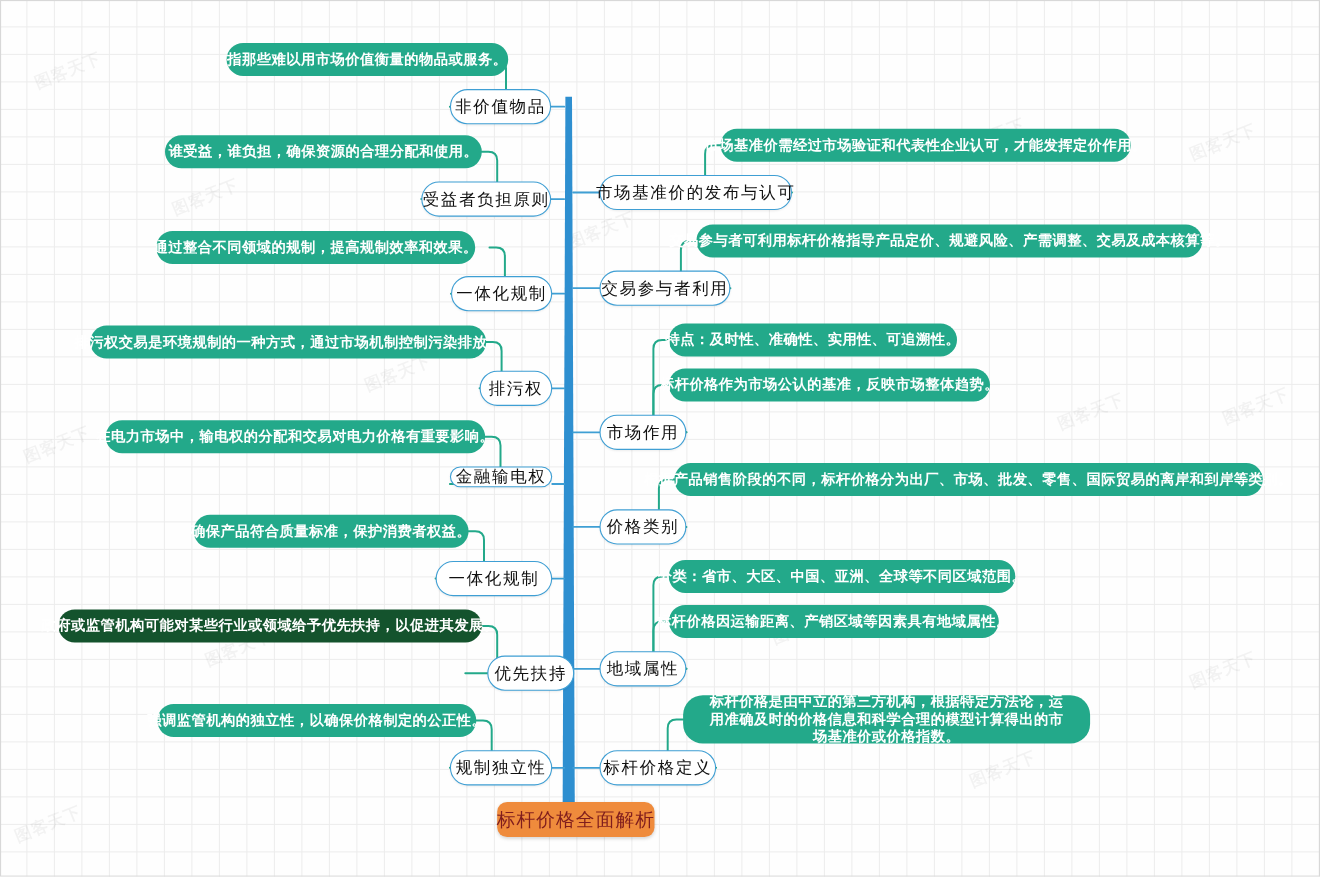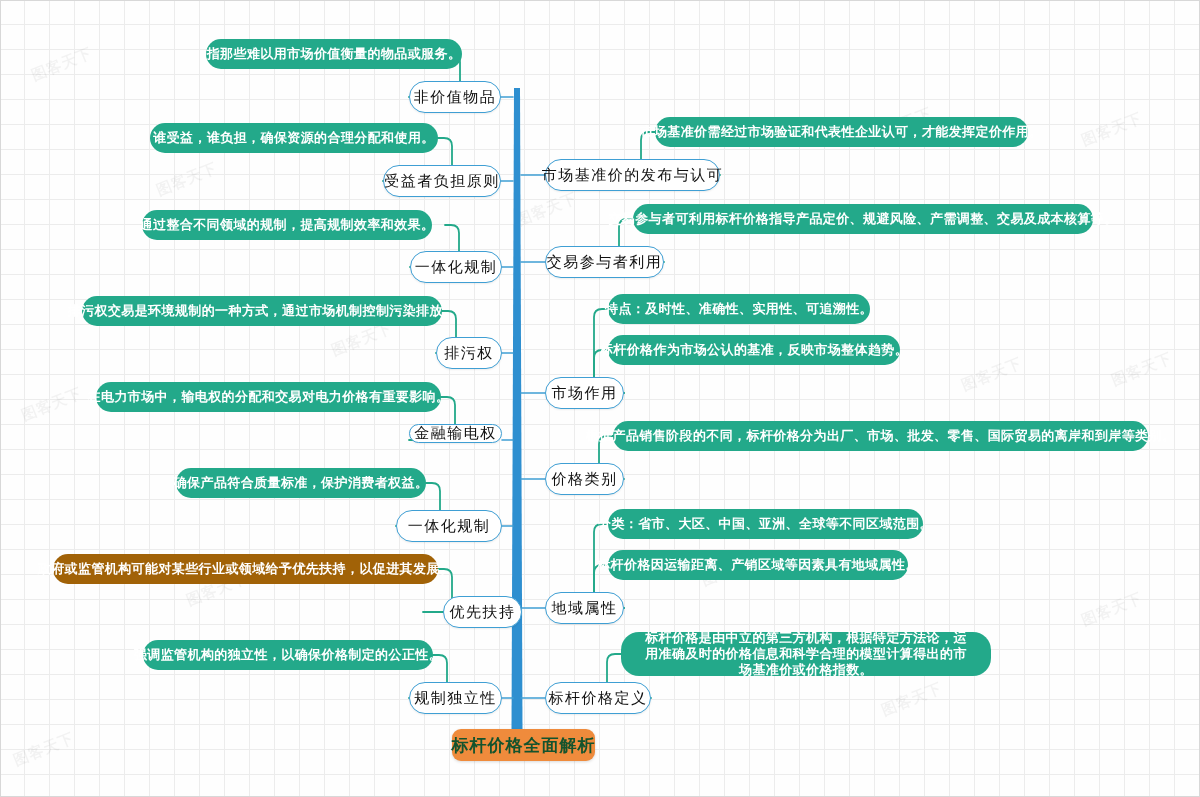--- a/index.html
+++ b/index.html
@@ -68,23 +68,23 @@
   .leaf.two-line{
     height:44px;
     white-space:normal;
     display:flex;flex-direction:column;justify-content:center;
     padding:0 18px;
   }
   
   .root{
     background:#ef8b3c;
     border-radius:9px;
-    color:#14532d;
+    color:#7f1d1d;
     font-size:17px;
-    font-weight:700;
+    font-weight:400;
     letter-spacing:1px;
     height:32px;
     padding:0 16px;
     box-shadow:0 1px 3px rgba(0,0,0,.15);
   }
 </style>
 </head>
 <body>
 
 <div id="canvas"></div>
@@ -173,21 +173,21 @@
     </div>
     <div class="node branch" style="left: 396px; top: 510px; width: 106px; height: 32px; border-color: rgb(63, 159, 212);">
       <span>一体化规制</span>
     </div>
     <div class="node leaf" style="left: 176px; top: 468px; width: 250px; height: 30px; background: rgb(35, 169, 138);">
       <span>确保产品符合质量标准，保护消费者权益。</span>
     </div>
     <div class="node branch" style="left: 443px; top: 596px; width: 79px; height: 32px; border-color: rgb(63, 159, 212); justify-content: center;">
       <span>优先扶持</span>
     </div>
-    <div class="node leaf" style="left: 53px; top: 554px; width: 385px; height: 30px; background: #a16207; text-align: center;">
+    <div class="node leaf" style="left: 53px; top: 554px; width: 385px; height: 30px; background: #14532d; text-align: center;">
       <span>政府或监管机构可能对某些行业或领域给予优先扶持，以促进其发展。</span>
     </div>
     <div class="node branch" style="left: 409px; top: 682px; width: 93px; height: 32px; border-color: rgb(63, 159, 212);">
       <span>规制独立性</span>
     </div>
     <div class="node leaf" style="left: 143px; top: 640px; width: 290px; height: 30px; background: rgb(35, 169, 138);">
       <span>强调监管机构的独立性，以确保价格制定的公正性。</span>
     </div>
     <div class="node branch" style="left: 545px; top: 159px; width: 175px; height: 32px; border-color: rgb(63, 159, 212);">
       <span>市场基准价的发布与认可</span>

